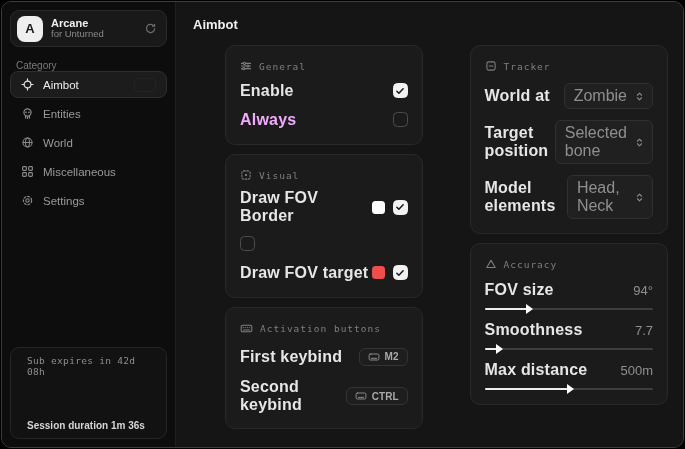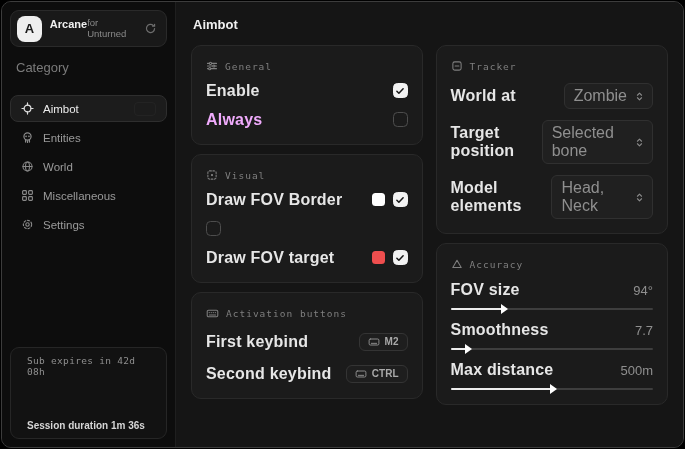--- a/index.html
+++ b/index.html
@@ -5,57 +5,57 @@
   html,body{margin:0;padding:0;background:#000;}
   *{box-sizing:border-box;}
   body{font-family:"Liberation Sans", sans-serif;-webkit-font-smoothing:antialiased;}
   .frame{width:685px;height:449px;position:relative;background:#000;}
   .window{position:absolute;inset:1px;border:1px solid #3c3c3c;border-radius:10px;overflow:hidden;display:flex;background:#141414;}
 
   
   .sidebar{width:174px;min-width:174px;background:#0d0d0d;border-right:1px solid #1f1f1f;display:flex;flex-direction:column;padding:8px;}
   .side-header{height:37px;border:1px solid #2a2a2a;background:#191919;border-radius:9px;display:flex;align-items:center;gap:8px;padding:0 9px 0 6px;}
   .logo{width:26px;height:26px;border-radius:8px;background:#efefef;color:#1a1a1a;font-weight:700;font-size:13px;display:flex;align-items:center;justify-content:center;}
-  .side-titles{display:flex;flex-direction:row;line-height:1.15;}
+  .side-titles{display:flex;flex-direction:column;line-height:1.15;}
   .app-name{font-size:11px;font-weight:700;color:#f0f0f0;}
   .app-sub{font-size:9.5px;color:#8a8a8a;}
   .refresh{margin-left:auto;color:#6d6d6d;display:flex;}
-  .category{font-size:13px;color:#7b7b7b;margin:13px 6px 20px;}
+  .category{font-size:10px;color:#7b7b7b;margin:13px 6px 0;}
   .nav{display:flex;flex-direction:column;gap:2px;}
   .nav-item{height:27px;display:flex;align-items:center;gap:9px;padding:0 10px;border-radius:8px;border:1px solid transparent;color:#9a9a9a;font-size:11.5px;cursor:pointer;position:relative;}
   .nav-item .nicon{display:flex;color:#8a8a8a;}
   .nav-item.selected{background:#1c1c1c;border-color:#2e2e2e;color:#ececec;}
   .nav-item.selected .nicon{color:#dcdcdc;}
   .ghost-badge{margin-left:auto;width:22px;height:14px;border:1px solid #2a2a2a;border-radius:4px;opacity:.55;}
   .side-footer{margin-top:auto;border:1px solid #262626;background:#121212;border-radius:9px;padding:7px 16px;display:flex;flex-direction:column;gap:3px;}
   .foot1{font-family:"DejaVu Sans Mono", monospace;font-size:9.5px;color:#8f8f8f;letter-spacing:.3px;}
   .foot2{font-size:10px;font-weight:700;color:#d6d6d6;margin-top:40px;}
 
   
   .main{flex:1;background:#151515;padding:12px 15px;overflow:hidden;}
   .main-title{font-size:13px;font-weight:700;color:#f0f0f0;margin:3px 2px 13px;}
   .cols{display:flex;gap:13px;align-items:flex-start;}
   .col{display:flex;flex-direction:column;gap:9px;}
   .col-l{width:238px;}
   .col-r{width:239px;}
-  .panel{background:#1b1b1b;border:1px solid #292929;border-radius:10px;padding:10px 14px 14px;}
+  .panel{background:#1b1b1b;border:1px solid #292929;border-radius:10px;padding:10px 14px 14px;margin-left:34px;}
   .p-head{display:flex;align-items:center;gap:7px;color:#7f7f7f;font-family:"DejaVu Sans Mono", monospace;font-size:9.5px;letter-spacing:1px;margin:4px 0 5px;}
   .p-head .picon{display:flex;color:#7f7f7f;}
   .row{display:flex;align-items:center;justify-content:space-between;min-height:21px;margin-top:8px;}
   .row-label{font-size:16px;font-weight:600;color:#e6e6e6;letter-spacing:.2px;}
   .row.disabled .row-label{color:#f0abfc;}
   .ctrls{display:flex;align-items:center;gap:8px;}
 
   .checkbox{width:15px;height:15px;border-radius:4.5px;border:1.5px solid #4d4d4d;background:transparent;display:flex;align-items:center;justify-content:center;cursor:pointer;}
   .checkbox svg{display:none;}
   .checkbox.checked{background:#f2f2f2;border-color:#f2f2f2;}
   .checkbox.checked svg{display:block;}
   .swatch{width:13px;height:13px;border-radius:3.5px;cursor:pointer;}
 
-  .keybadge{display:flex;gap:5px;background:#1e1e1e;border:1px solid #343434;border-radius:6px;padding:2px 8px;color:#a9a9a9;font-size:10px;font-weight:600;cursor:pointer;}
+  .keybadge{display:flex;align-items:center;gap:5px;background:#1e1e1e;border:1px solid #343434;border-radius:6px;padding:2px 8px;color:#a9a9a9;font-size:10px;font-weight:600;cursor:pointer;}
   .keybadge .kicon{display:flex;color:#8d8d8d;}
 
   .selbadge{display:flex;align-items:center;gap:7px;background:#202020;border:1px solid #303030;border-radius:6px;padding:3px 7px 3px 9px;color:#8f8f8f;font-size:16px;cursor:pointer;}
   .selbadge .sicon{display:flex;color:#8a8a8a;}
 
   .t-row{margin-top:11px;}
 
   .s-row{margin-top:11px;}
   .s-top{display:flex;align-items:center;justify-content:space-between;}
   .s-val{font-size:13px;color:#8f8f8f;}

